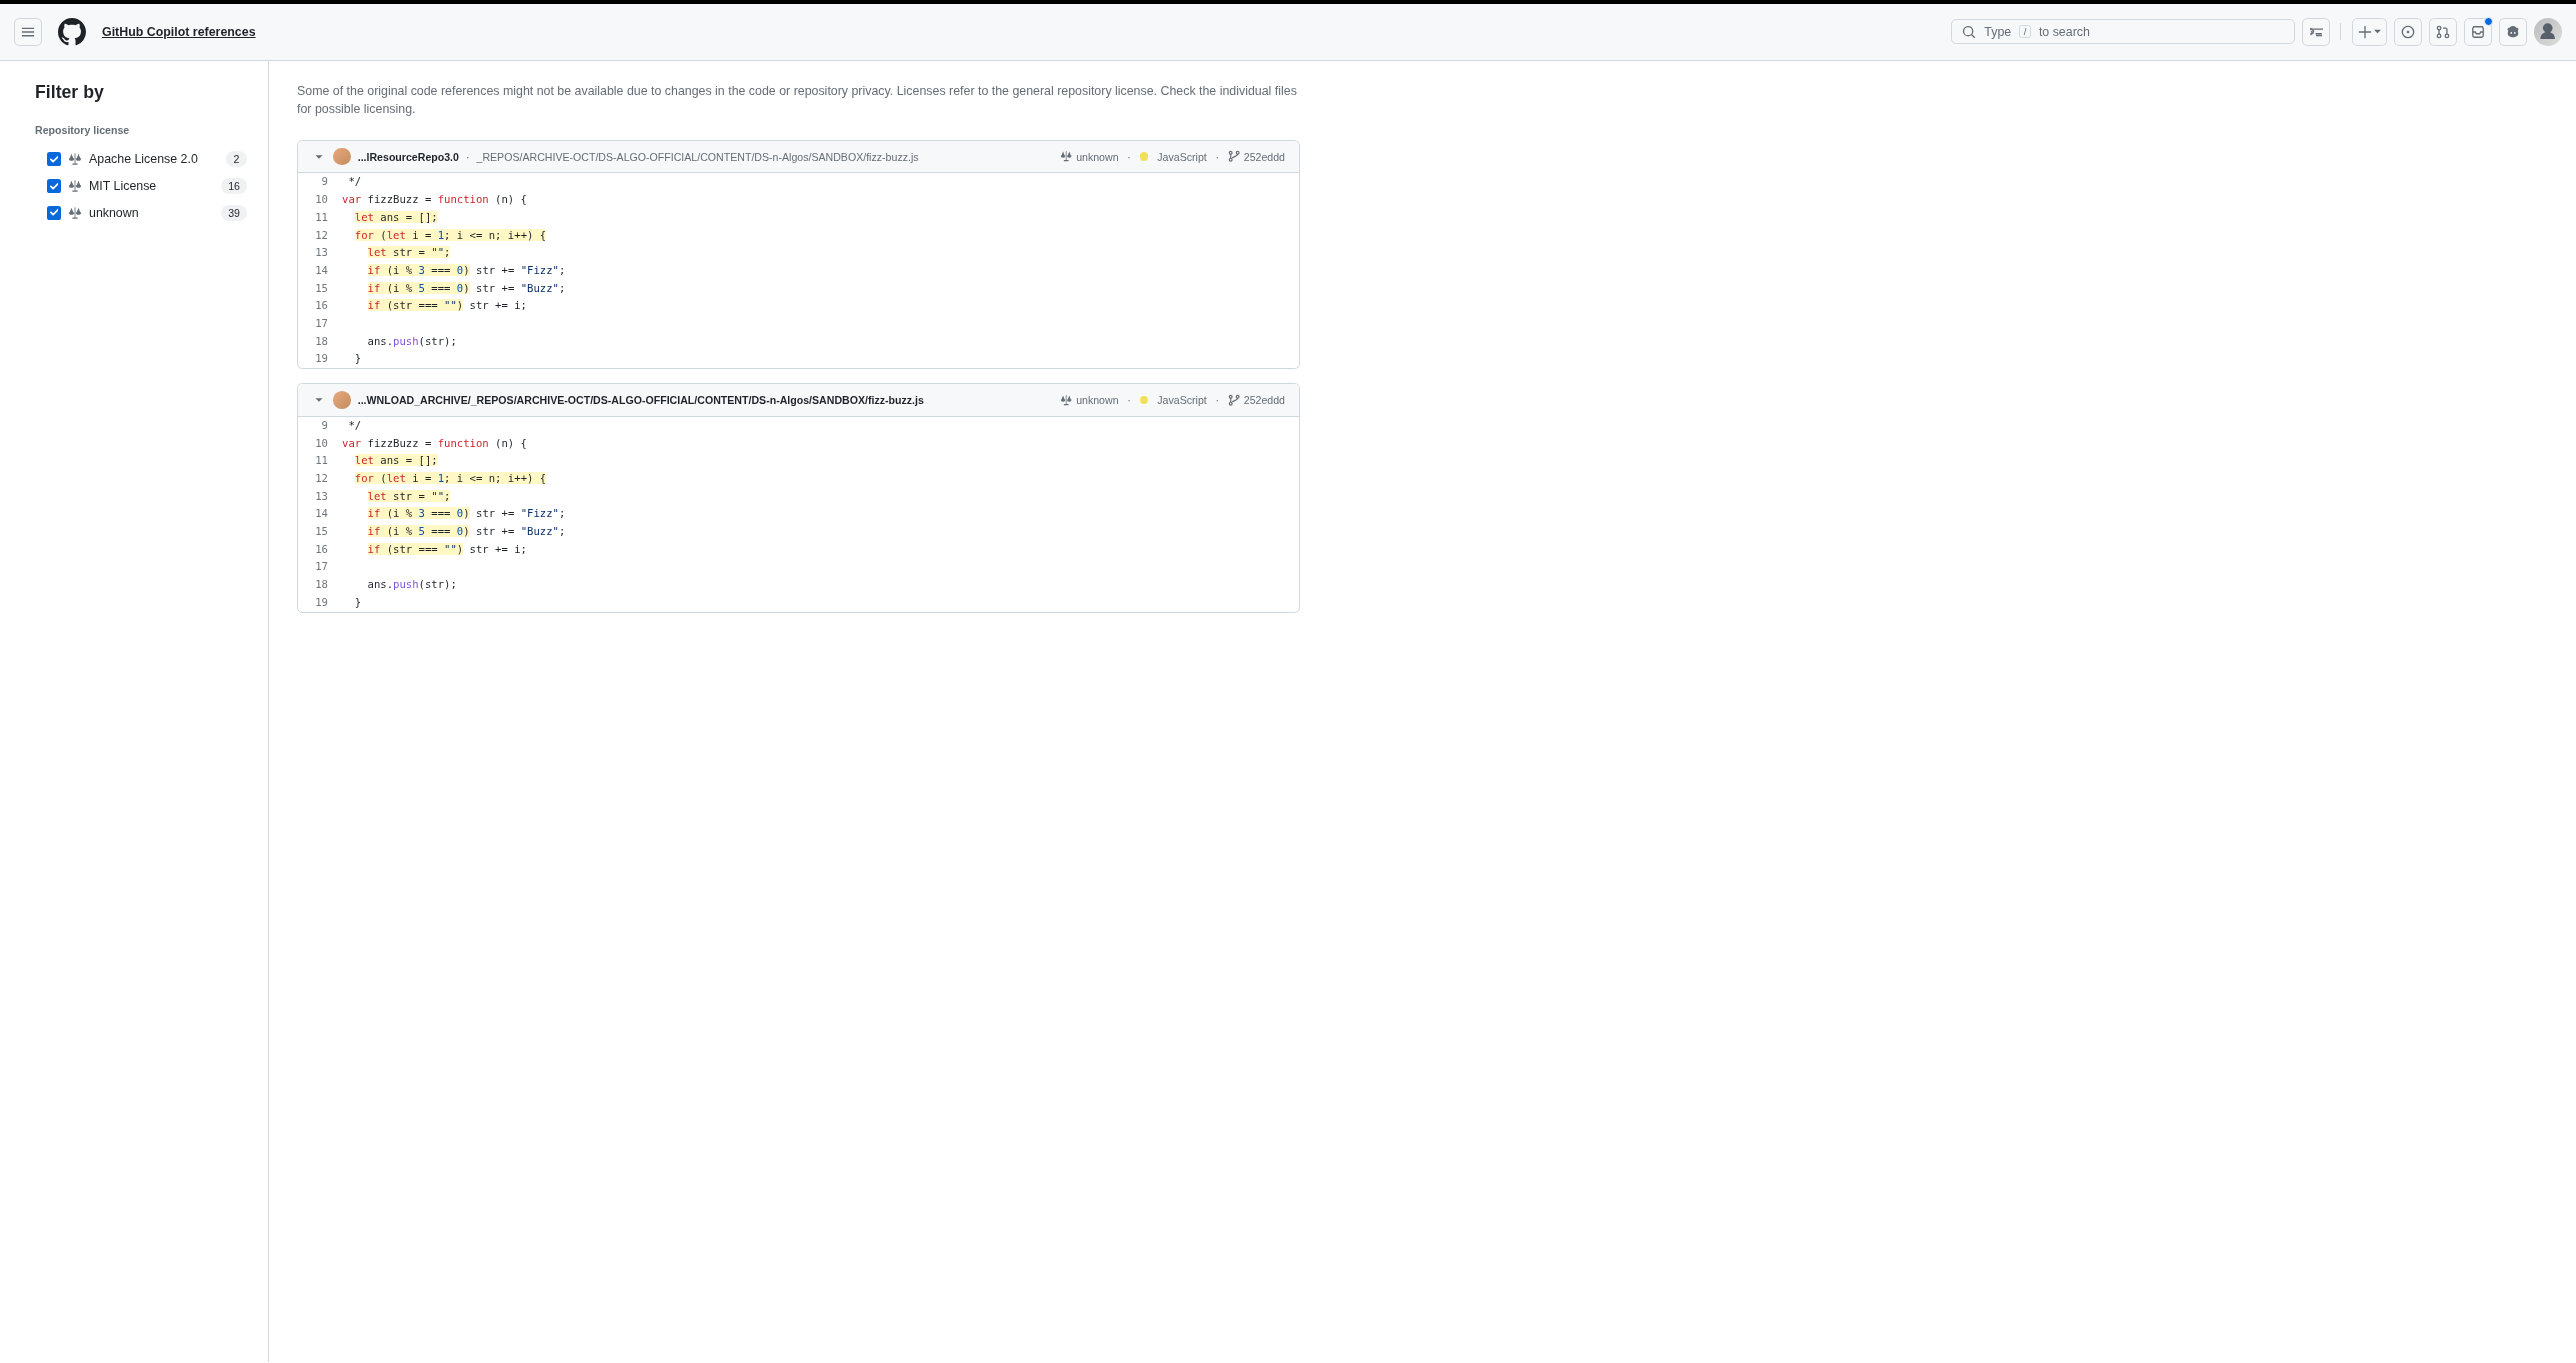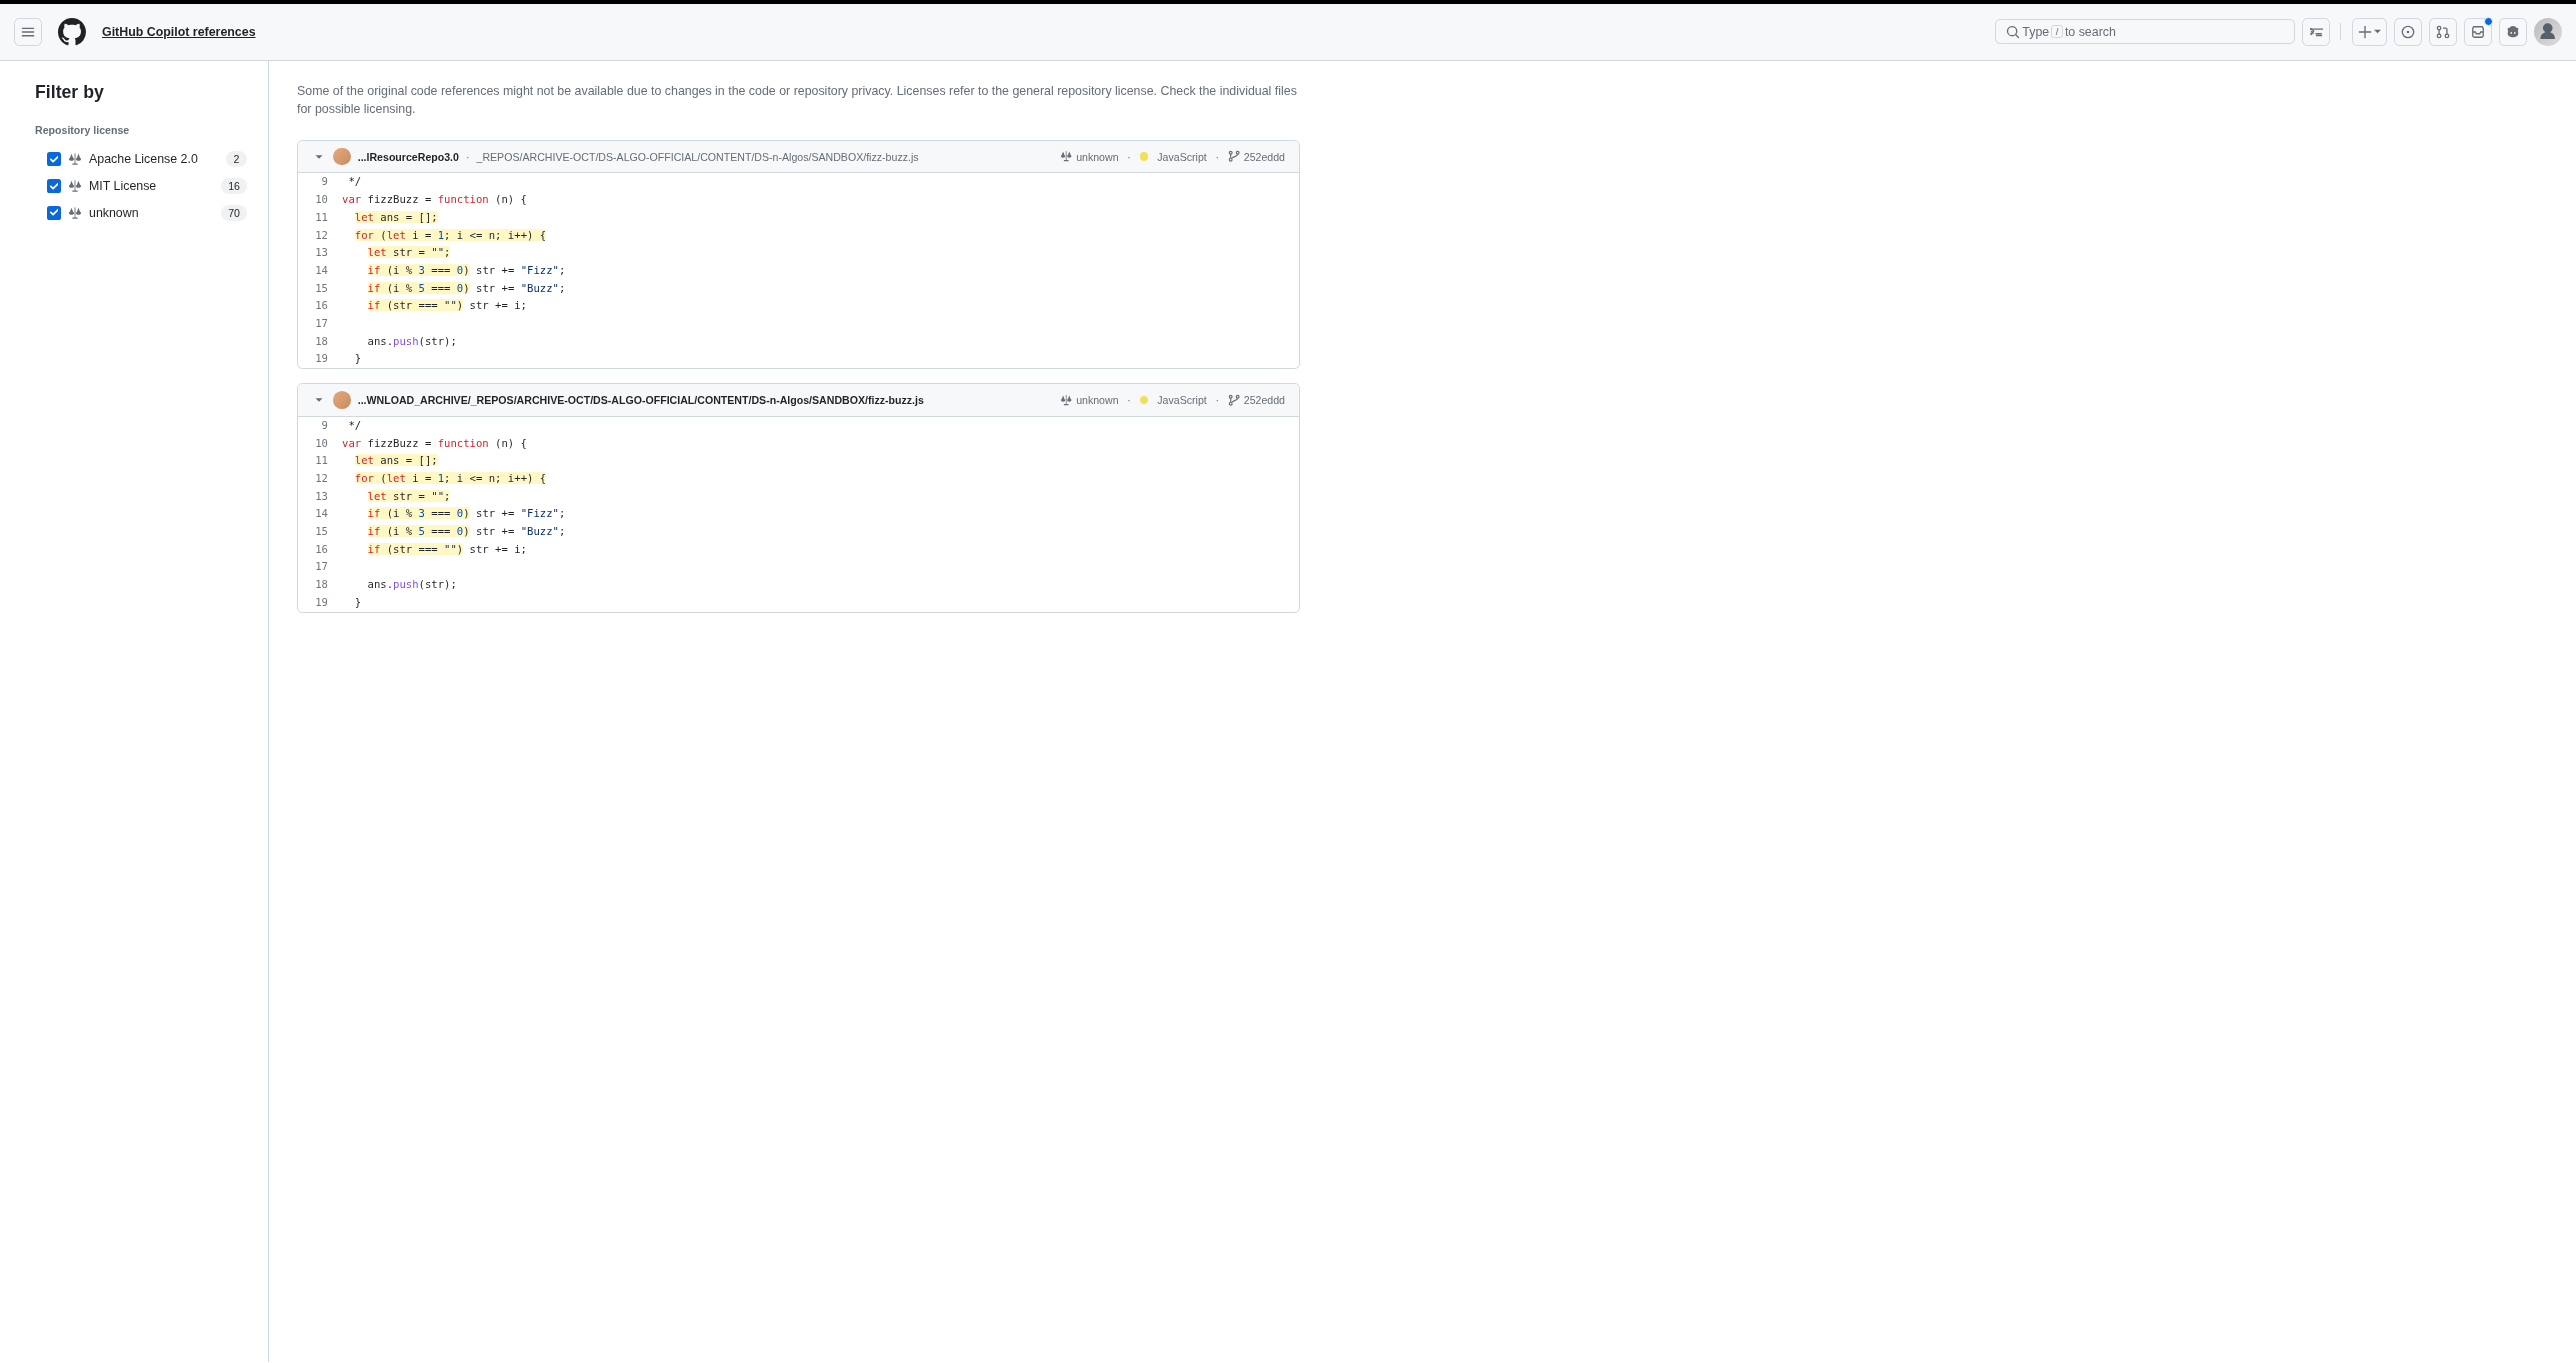--- a/index.html
+++ b/index.html
@@ -4,21 +4,21 @@
 <style>
 * { box-sizing: border-box; margin: 0; padding: 0; }
 body { font-family: -apple-system, BlinkMacSystemFont, "Segoe UI", Helvetica, Arial, sans-serif; color: #1f2328; background: #fff; font-size: 12.4px; }
 .topbar-black { height: 3.5px; background: #000; }
 .header { display: flex; align-items: center; justify-content: space-between; padding: 14px 14px; border-bottom: 0.9px solid #d0d7de; background: #f6f8fa; }
 .header-left { display: flex; align-items: center; gap: 16px; text-decoration: underline; }
 .hamburger { width: 28px; height: 28px; border: 0.9px solid #d0d7de; border-radius: 5.3px; display: flex; align-items: center; justify-content: center; cursor: pointer; background: #f6f8fa; }
 .logo { width: 28px; height: 28px; }
 .page-title { font-size: 12.4px; font-weight: 600; }
 .header-right { display: flex; align-items: center; gap: 7px; }
-.search-box { display: flex; align-items: center; gap: 2px; border: 0.9px solid #d0d7de; border-radius: 5.3px; padding: 4.4px 10.6px; width: 300px; background: #f6f8fa; color: #656d76; cursor: text; }
+.search-box { display: flex; align-items: center; gap: 8px; border: 0.9px solid #d0d7de; border-radius: 5.3px; padding: 4.4px 10.6px; width: 344px; background: #f6f8fa; color: #656d76; cursor: text; }
 .search-box .kbd { border: 0.9px solid #d0d7de; border-radius: 2.6px; padding: 0 3.5px; font-size: 9.7px; display:inline-flex; align-items:center; justify-content:center; }
 .hbtn { height: 28px; min-width: 28px; border: 0.9px solid #d0d7de; border-radius: 5.3px; display: flex; align-items: center; justify-content: center; background: #f6f8fa; cursor: pointer; color: #656d76; padding: 0 5.3px; position: relative; }
 .vdiv { width: 0.9px; height: 17.7px; background: #d0d7de; margin: 0 3.5px; }
 .avatar { width: 28px; height: 28px; border-radius: 50%; background: linear-gradient(135deg, #bbb, #ddd); cursor: pointer; display:flex; align-items:center; justify-content:center; }
 .blue-dot { position: absolute; top: -1.8px; right: -1.8px; width: 8.8px; height: 8.8px; background: #0969da; border: 1.8px solid #f6f8fa; border-radius: 50%; }
 
 .layout { display: flex; }
 .sidebar { width: 269px; border-right: 0.9px solid #d0d7de; padding: 21px 21px 30px 35px; min-height: calc(100vh - 62px); }
 .sidebar h2 { font-size: 17.7px; font-weight: 600; margin-bottom: 21px; }
 .filter-group-title { font-size: 10.6px; font-weight: 600; color: #656d76; margin-bottom: 10.6px; }
@@ -165,21 +165,21 @@
     <div class="filter-item">
       <div class="checkbox">
           <svg width="8.8" height="8.8" viewBox="0 0 10 10">
             <path d="M1 5l2.5 2.5L9 2" stroke="#fff" stroke-width="2" fill="none" stroke-linecap="round" stroke-linejoin="round"></path>
           </svg>
         </div>
       <svg width="14" height="14" viewBox="0 0 16 16" fill="#656d76">
           <path d="M8 1l.5 1H12l2 5h1a3 3 0 01-6 0h1l2-5H8.5V13H11v1.5H5V13h2.5V2H4l2 5h1a3 3 0 01-6 0h1l2-5h3.5L8 1z"></path>
         </svg>
       <span class="filter-label">unknown</span>
-      <span class="count-badge">70</span>
+      <span class="count-badge">39</span>
     </div>
   </aside>
 
   <main class="main">
     <p class="description">Some of the original code references might not be available due to changes in the code or repository privacy. Licenses refer to the general repository license. Check the individual files for possible licensing.</p>
 
     <div class="result-card">
       <div class="result-header">
         <span class="chevron">
             <svg width="14" height="14" viewBox="0 0 16 16" fill="#656d76">

